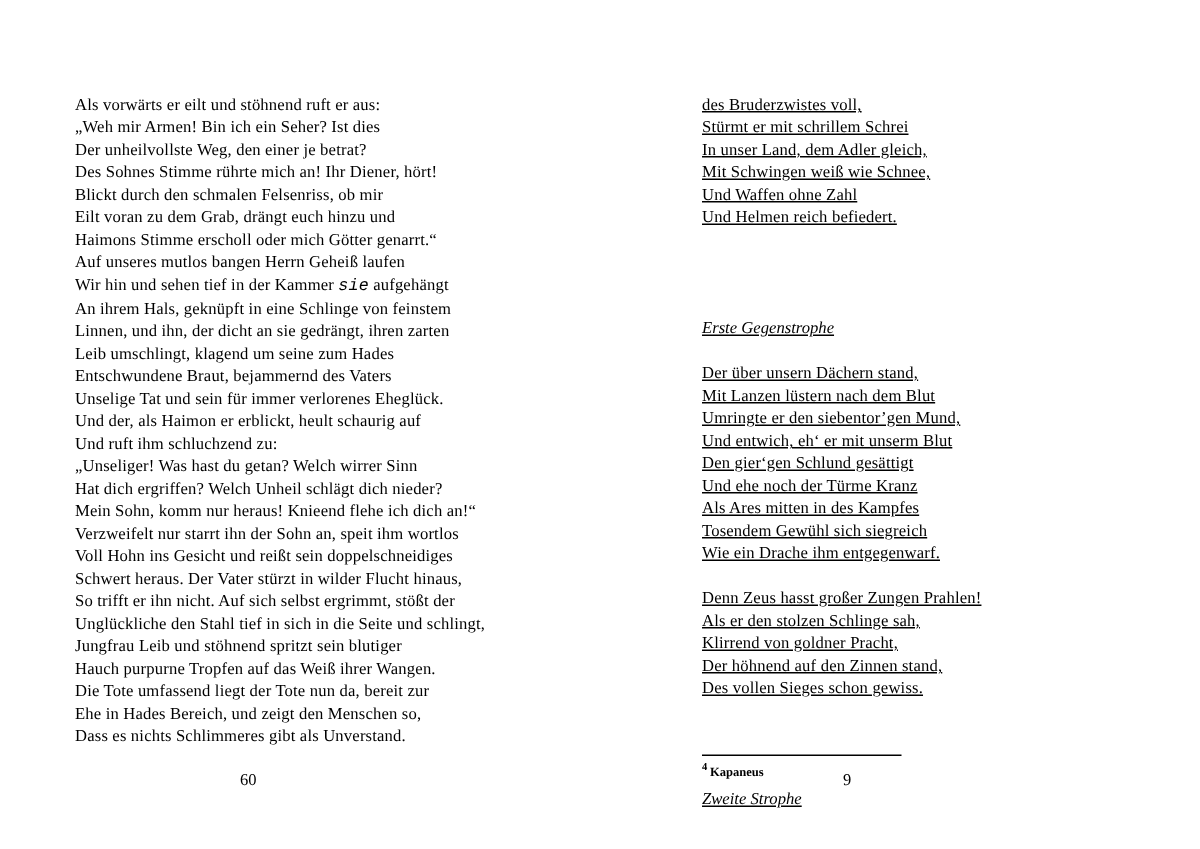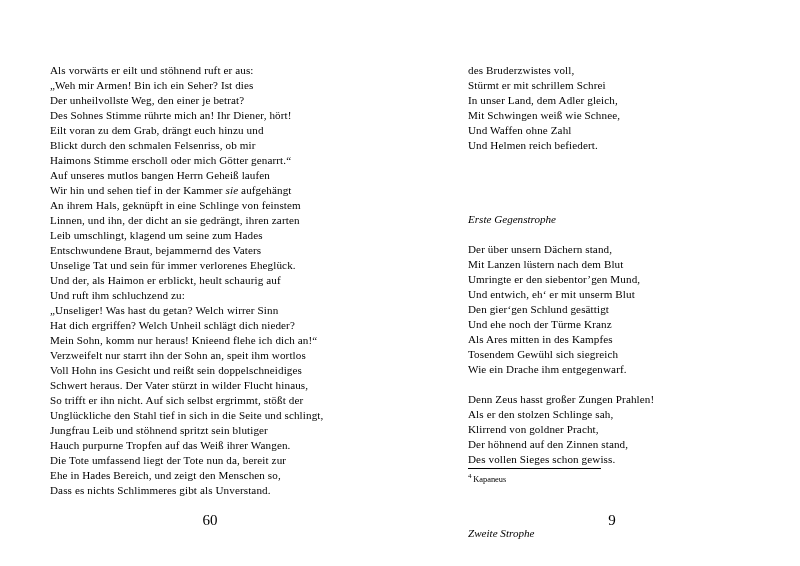--- a/index.html
+++ b/index.html
@@ -23,87 +23,89 @@
     left: 0;
     top: 0;
     width: 800px;
     height: 566px;
   }
   .column {
     position: absolute;
     top: 63px;
   }
   .column.left  { left: 50px;  width: 350px; }
-  .column.right { left: 468px; width: 320px; }
+  .column.right { left: 468px; width: 320px; text-decoration: underline; }
 
   .verse-line {
     font-size: 11.1px;
     line-height: 15.0px;
     white-space: pre-wrap;
     letter-spacing: 0.01em;
   }
   .verse-line.blank {
     height: 15.0px;
   }
   .verse-line em {
     font-style: italic;
+    font-family: Liberation Mono, monospace;
   }
   .stanza-heading {
     font-size: 11.1px;
     line-height: 15.0px;
     font-style: italic;
     margin-top: 44px;
   }
   .sup {
     font-size: 7px;
     vertical-align: super;
     line-height: 0;
   }
 
   .footnote-area {
     position: absolute;
     left: 468px;
-    top: 468px;
+    top: 503px;
     width: 320px;
+    font-weight: bold;
   }
   .footnote-rule {
     width: 133px;
     height: 0;
     border-top: 1.1px solid #000000;
     margin: 0 0 5px 0;
   }
   .footnote-text {
     font-size: 8.4px;
     line-height: 11px;
     white-space: pre-wrap;
   }
 
   .folio {
     position: absolute;
     top: 514px;
-    font-size: 15px;
+    font-size: 11px;
     line-height: 13px;
-    text-align: center;
+    text-align: left;
   }
   .folio.left  { left: 160px; width: 100px; }
   .folio.right { left: 562px; width: 100px; }
 </style>
 </head>
 <body>
 
 <div class="page">
   <div class="spread">
 
     <div class="column left">
       <div class="verse-line">Als vorwärts er eilt und stöhnend ruft er aus:</div>
       <div class="verse-line">„Weh mir Armen! Bin ich ein Seher? Ist dies</div>
       <div class="verse-line">Der unheilvollste Weg, den einer je betrat?</div>
       <div class="verse-line">Des Sohnes Stimme rührte mich an! Ihr Diener, hört!</div>
+      <div class="verse-line">Blickt durch den schmalen Felsenriss, ob mir</div>
       <div class="verse-line">Eilt voran zu dem Grab, drängt euch hinzu und</div>
-      <div class="verse-line">Blickt durch den schmalen Felsenriss, ob mir</div>
       <div class="verse-line">Haimons Stimme erscholl oder mich Götter genarrt.“</div>
       <div class="verse-line">Auf unseres mutlos bangen Herrn Geheiß laufen</div>
       <div class="verse-line"><span>Wir hin und sehen tief in der Kammer </span><em>sie</em><span> aufgehängt</span></div>
       <div class="verse-line">An ihrem Hals, geknüpft in eine Schlinge von feinstem</div>
       <div class="verse-line">Linnen, und ihn, der dicht an sie gedrängt, ihren zarten</div>
       <div class="verse-line">Leib umschlingt, klagend um seine zum Hades</div>
       <div class="verse-line">Entschwundene Braut, bejammernd des Vaters</div>
       <div class="verse-line">Unselige Tat und sein für immer verlorenes Eheglück.</div>
       <div class="verse-line">Und der, als Haimon er erblickt, heult schaurig auf</div>
       <div class="verse-line">Und ruft ihm schluchzend zu:</div>

